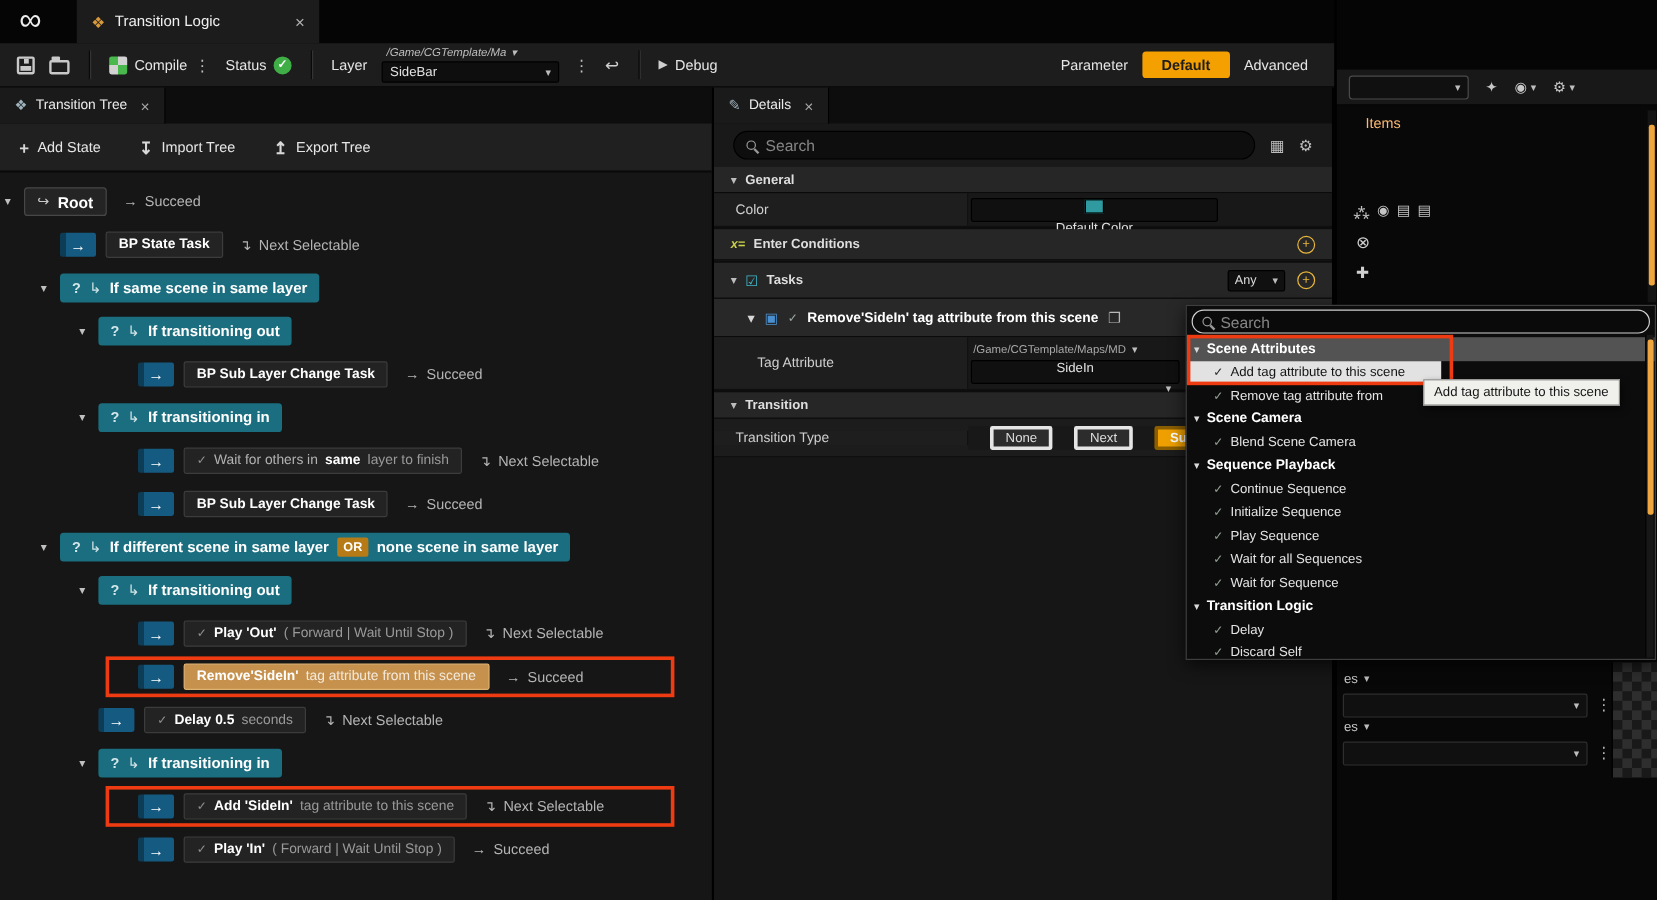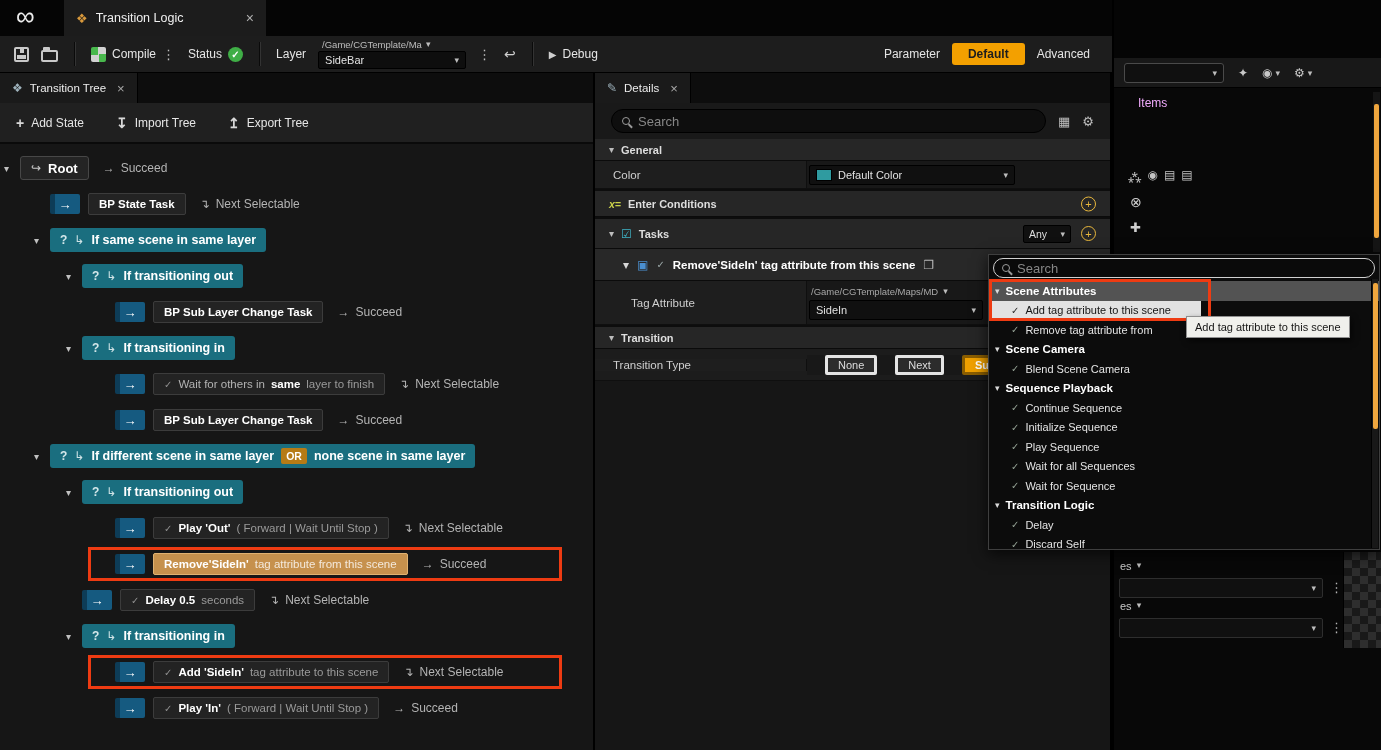--- a/index.html
+++ b/index.html
@@ -25,21 +25,21 @@
   .floppy::after  { content:''; position:absolute; bottom:1px; left:1px; right:1px; height:4px; background:#c9c9c9; }
   .folder { width:17px; height:12px; border:2px solid #c9c9c9; border-radius:2px; position:relative; margin-top:4px; }
   .folder::before { content:''; position:absolute; top:-5px; left:0; width:7px; height:3px; background:#c9c9c9; border-radius:1px 1px 0 0; }
   .blocks { width:15px; height:15px; border-radius:2px;
             background:conic-gradient(#d2d2d2 25%, #49b84d 0 50%, #d2d2d2 0 75%, #49b84d 0); }
   .tbtn { display:flex; align-items:center; gap:6px; color:#e6e6e6; cursor:pointer; }
   .dots { color:#c0c0c0; font-size:13px; letter-spacing:1px; }
   .okcircle { width:15px; height:15px; border-radius:50%; background:#3fae46; color:#fff;
               font-size:10px; font-weight:bold; display:flex; align-items:center; justify-content:center; }
   .layercombo { width:148px; display:flex; flex-direction:column; gap:1px; }
-  .layerpath { display:flex; align-items:flex-start; gap:4px; font-size:9.5px; color:#bdbdbd; padding-left:4px; }
+  .layerpath { display:flex; align-items:flex-start; gap:4px; font-size:9.5px; color:#bdbdbd; padding-left:4px;font-style:italic; }
   .layerval { height:18px; background:#0e0e0e; border:1px solid #000; border-radius:2px;
               display:flex; align-items:center; padding:0 6px; color:#e2e2e2; font-size:11px; }
   .layerval .chev { margin-left:auto; }
   .chev { font-size:9px; color:#bdbdbd; }
   .undo { color:#cfcfcf; font-size:14px; }
   .dbgicon { color:#cfcfcf; font-size:10px; }
   .spacer { flex:1; }
   .defaultbtn { height:22px; padding:0 16px; background:#f3a000; color:#1d1d1d; font-weight:bold;
                 border-radius:3px; display:flex; align-items:center; cursor:pointer; }
   .toolbar .plain { color:#e4e4e4; }
@@ -115,21 +115,21 @@
                align-items:center; gap:10px; }
   .anycombo { width:48px; height:18px; background:#101010; border:1px solid #000; border-radius:2px;
               display:flex; align-items:center; padding:0 5px; font-size:10.5px; color:#ddd; }
   .anycombo .chev { margin-left:auto; }
   .prow { display:flex; align-items:stretch; min-height:28px; background:#1c1c1c; border-bottom:1px solid #0f0f0f; }
   .plabel { width:212px; display:flex; align-items:center; padding-left:18px; color:#cfcfcf;
             background:#1e1e1e; border-right:1px solid #0f0f0f; font-size:11.5px; }
   .plabel.indent { padding-left:36px; }
   .pvalue { flex:1; display:flex; align-items:center; padding-left:2px; background:#181818; position:relative; }
   .combo { height:20px; background:#101010; border:1px solid #000; border-radius:2px;
-           display:flex; align-items:center; gap:6px; padding:0 6px; font-size:11px; color:#e0e0e0; }
+           display:flex; align-items:center; gap:6px; padding:0 6px; font-size:11px; color:#e0e0e0;flex-direction:column; }
   .combo .chev { margin-left:auto; }
   .swatch { width:16px; height:12px; background:#2f9ba0; border:1px solid #000; flex:none; }
   .endcells { margin-left:auto; display:flex; height:auto; }
   .endcell { width:44px; border-left:1px solid #0d0d0d; background:#191919; }
   .gap2 { height:2px; background:#0d0d0d; }
   .taskrow { height:32px; background:#282828; border-bottom:1px solid #0b0b0b; display:flex;
              align-items:center; gap:8px; padding:0 14px 0 28px; }
   .cube { color:#4a8fd0; font-size:12px; }
   .graychk { color:#9aa7a7; font-size:10px; }
   .tasktitle { color:#fff; font-weight:bold; font-size:11.5px; }
@@ -146,21 +146,21 @@
   
   .right-panel { position:absolute; left:1112px; top:0; width:269px; height:750px; background:#080808;
                  border-left:2px solid #000; }
   .rp-top { position:absolute; left:0; top:0; width:100%; height:58px; background:#050505; }
   .rp-controls { position:absolute; left:0; top:58px; width:100%; height:30px; background:#181818;
                  border-bottom:1px solid #000; display:flex; align-items:center; gap:14px; padding:0 10px; }
   .rp-combo { width:100px; height:20px; background:#101010; border:1px solid #4a4a4a; border-radius:3px;
               display:flex; align-items:center; padding:0 6px; }
   .rp-combo .chev { margin-left:auto; }
   .icpair { display:flex; align-items:center; gap:3px; color:#c8c8c8; cursor:pointer; }
-  .rp-items { position:absolute; left:24px; top:96px; color:#f0abfc; font-size:12px; }
+  .rp-items { position:absolute; left:24px; top:96px; color:#fdba74; font-size:12px; }
   .rp-iconrow { position:absolute; left:14px; top:168px; display:flex; gap:6px; color:#c4c4c4; font-size:12px; }
   .rp-x { position:absolute; left:16px; top:194px; font-size:14px; color:#cfcfcf; }
   .rp-move { position:absolute; left:16px; top:220px; font-size:13px; color:#cfcfcf; }
   .rtrack { position:absolute; right:1px; top:92px; width:7px; height:160px; background:#151515; }
   .rthumb { position:absolute; right:2px; top:104px; width:5px; height:134px; background:#efa63e; border-radius:2px; }
   .rp-grouplabel { position:absolute; left:6px; display:flex; align-items:flex-start; gap:5px; color:#c8c8c8; font-size:11px; }
   .rp-groupcombo { position:absolute; left:5px; width:204px; height:20px; background:#101010;
                    border:1px solid #2e2e2e; border-radius:2px; display:flex; align-items:center; padding:0 6px; }
   .rp-groupcombo .chev { margin-left:auto; }
   .rp-dots { position:absolute; left:216px; color:#b5b5b5; font-size:13px; letter-spacing:1px; }

